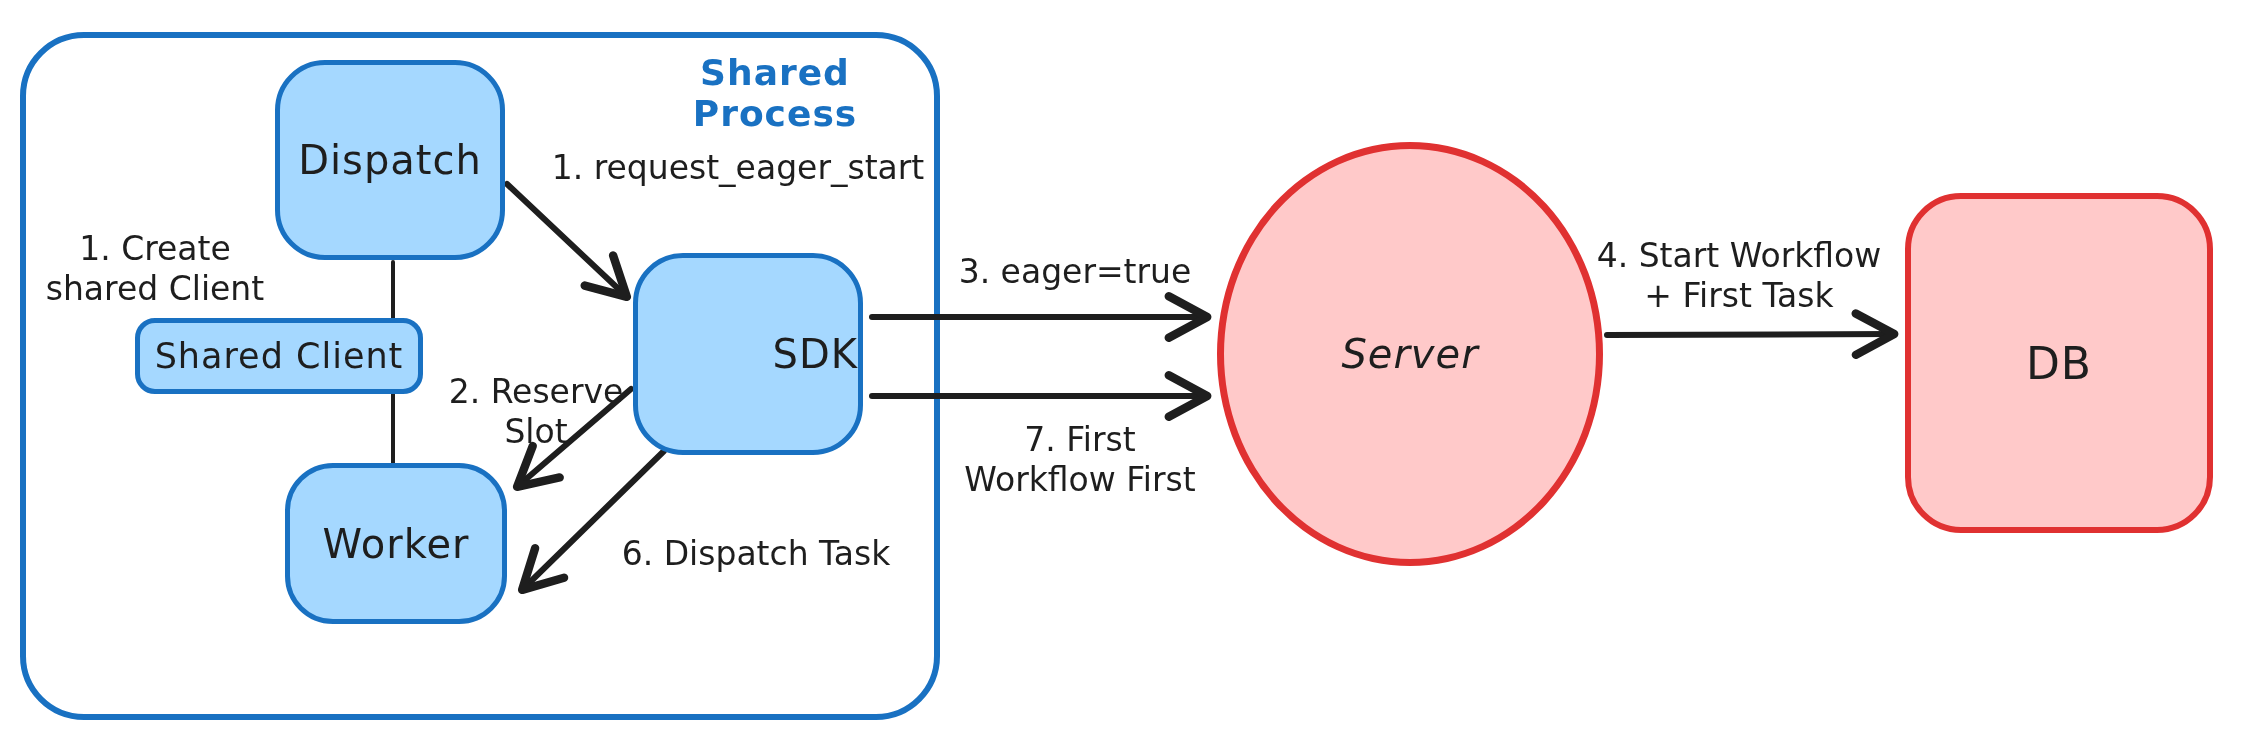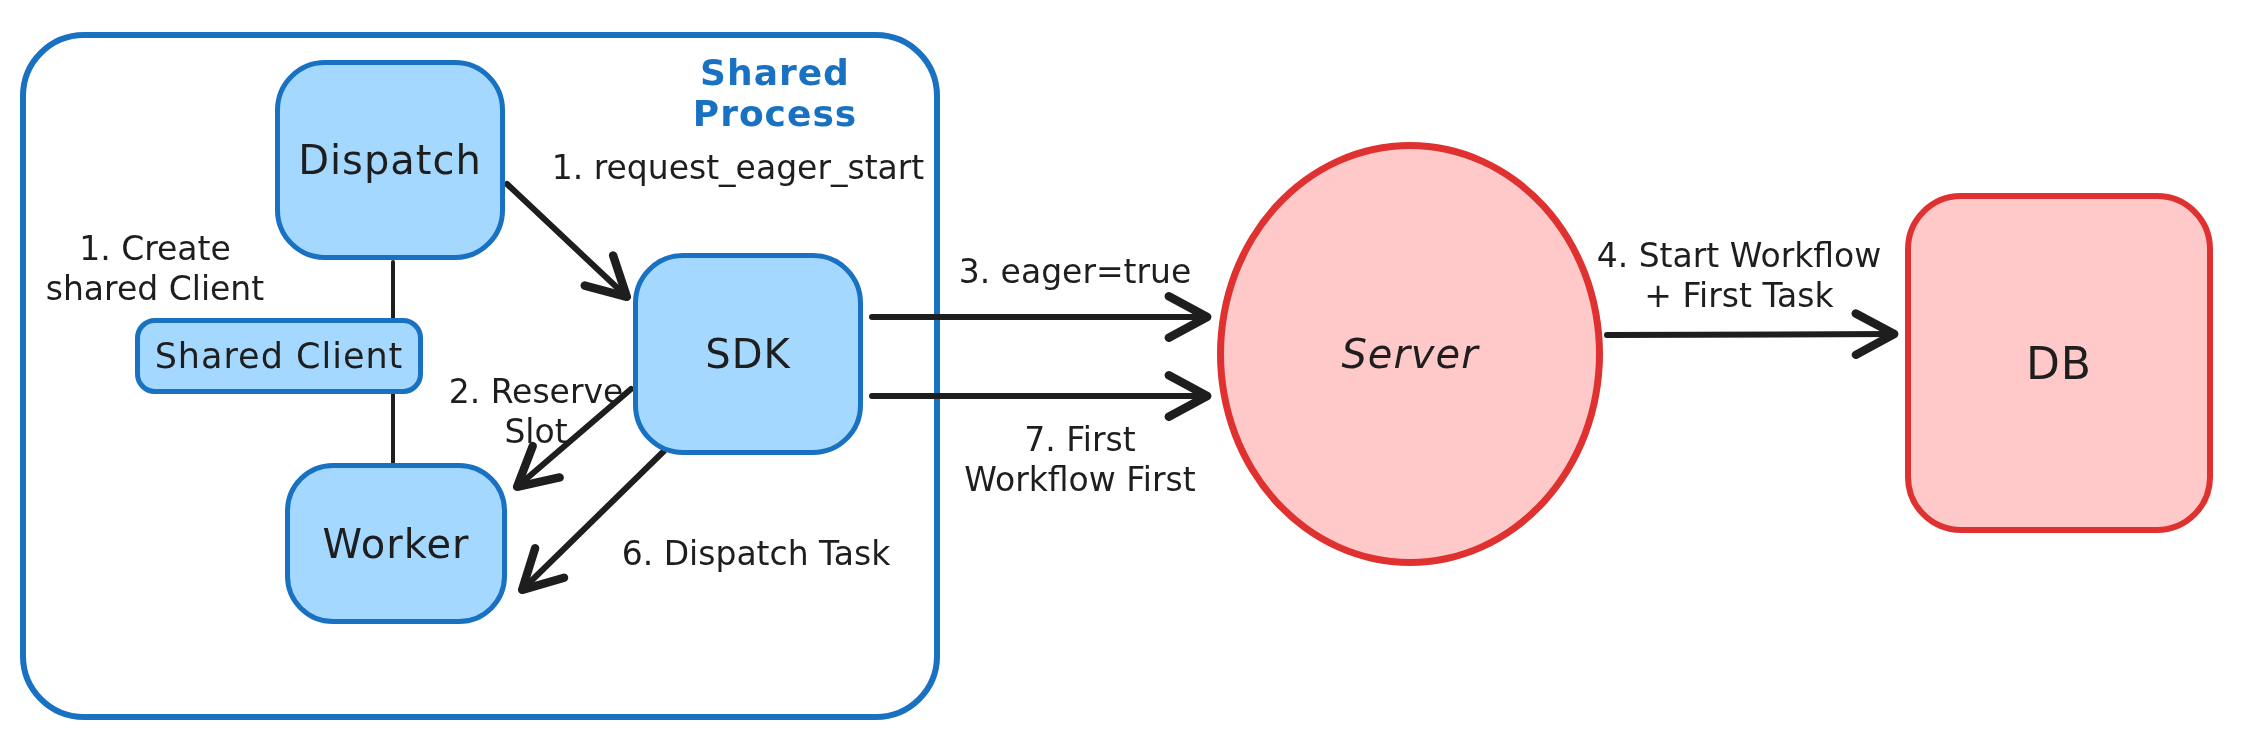--- a/index.html
+++ b/index.html
@@ -43,21 +43,21 @@
     z-index:3;
     font-weight:500;
   }
   .node.blue{background:var(--blue-fill);border:5px solid var(--blue-stroke);}
   .node.red{background:var(--red-fill);border:6px solid var(--red-stroke);}
   .node-label{font-size:40px;color:var(--ink);letter-spacing:1px;}
   #node-starter{left:275px;top:60px;width:230px;height:200px;border-radius:50px;}
   #node-shared-client{left:135px;top:318px;width:288px;height:76px;border-radius:20px;}
   #node-shared-client .node-label{font-size:35px;}
   #node-worker{left:285px;top:463px;width:222px;height:161px;border-radius:48px;}
-  #node-sdk{left:633px;top:253px;width:230px;height:202px;border-radius:50px;}
+  #node-sdk{left:633px;top:253px;width:230px;height:202px;border-radius:50px;justify-content:flex-end;}
   #node-server{left:1217px;top:142px;width:386px;height:424px;border-radius:50%;border-width:7px;font-style:italic;}
   #node-db{left:1905px;top:193px;width:308px;height:340px;border-radius:56px;}
   #node-db .node-label{font-size:44px;}
   
   .annotation{
     position:absolute;
     text-align:center;
     font-size:33px;line-height:40px;
     color:var(--ink);
     z-index:4;

